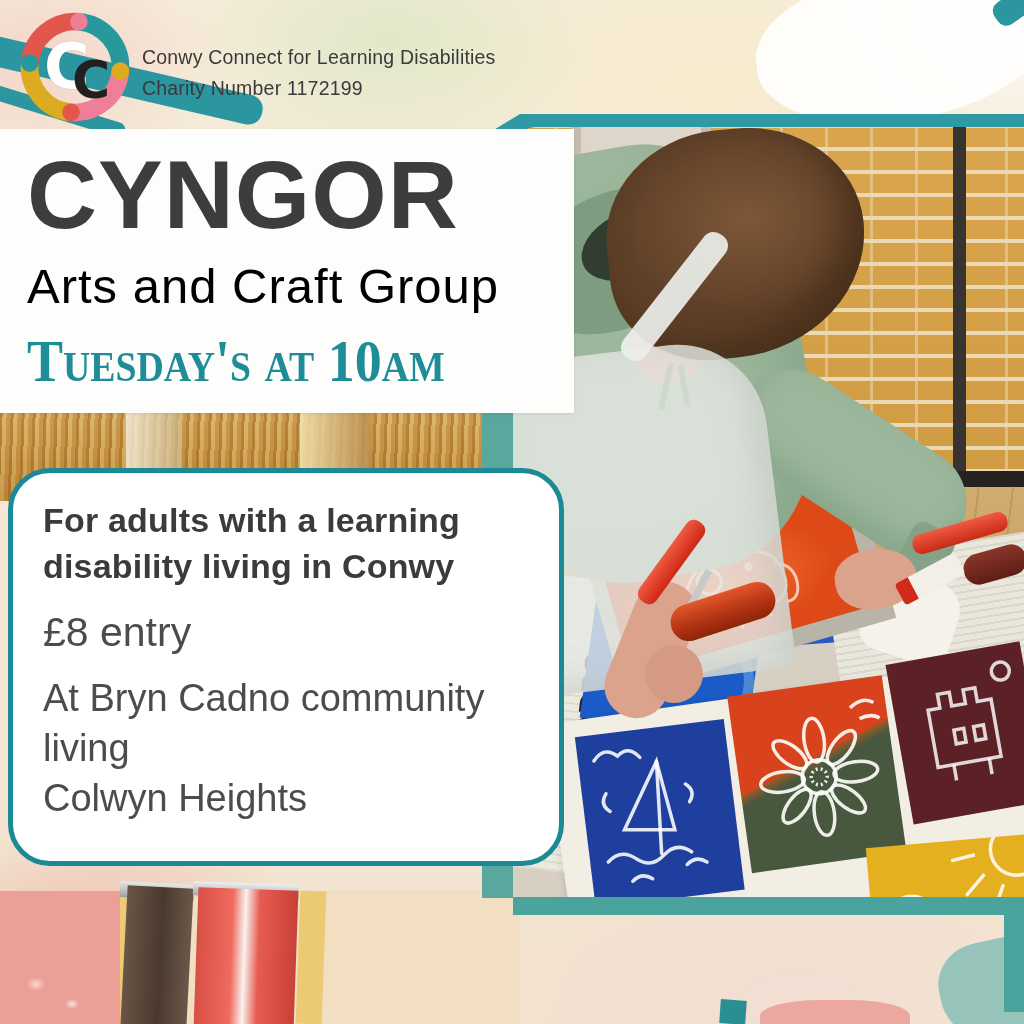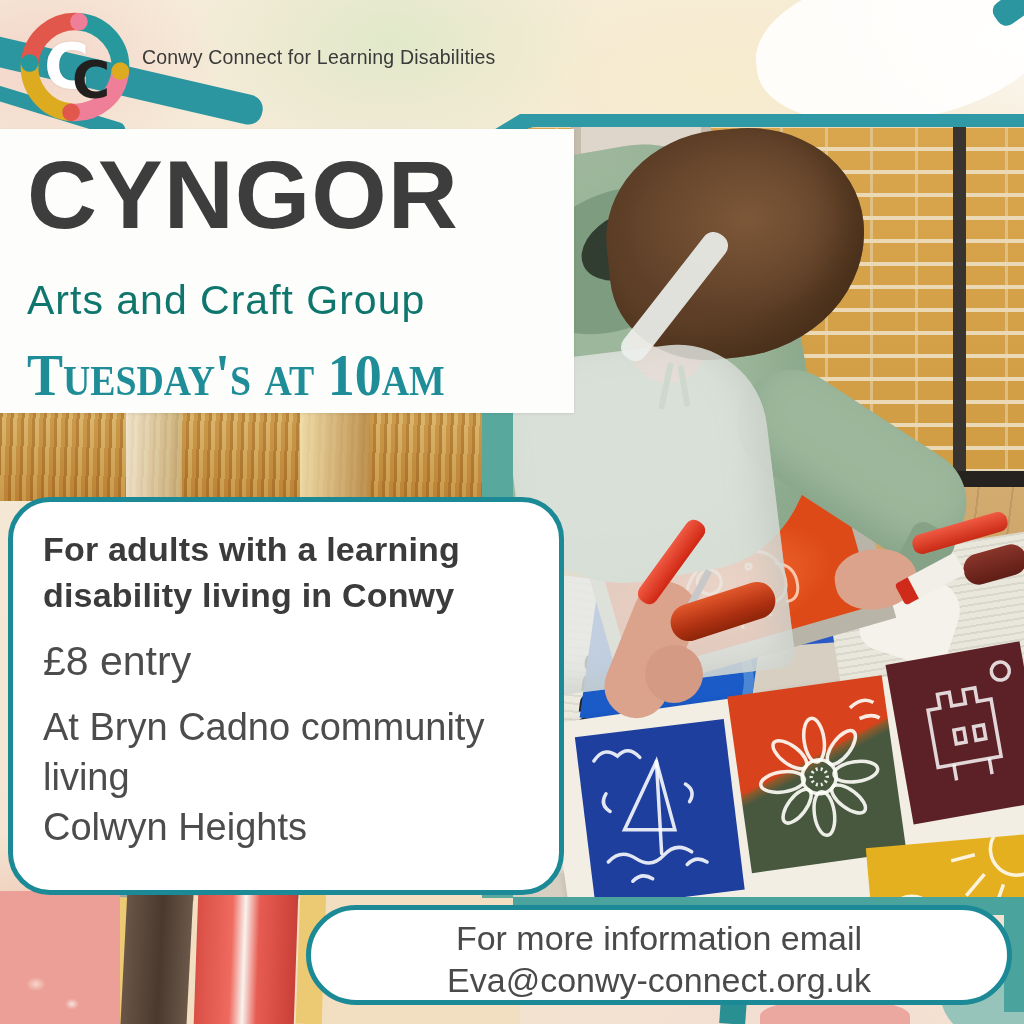--- a/index.html
+++ b/index.html
@@ -65,21 +65,21 @@
     font-size:52px;color:#221f1f;}
   .charity-text{left:142px;top:34px;font-size:19.5px;line-height:31px;color:#3a3a3a;letter-spacing:.2px;margin-top:8px;}
 
   
   .council{left:843px;top:2px;width:180px;height:130px;}
 
   
   .banner{left:0;top:129px;width:574px;height:284px;background:#fdfdfb;
     box-shadow:0 1px 3px #00000014;padding:14px 0 0 27px;box-sizing:border-box;}
   .title{font-size:97px;font-weight:bold;letter-spacing:1px;color:#3d3d3d;line-height:104px;}
-  .subtitle{font-size:41px;font-weight:400;color:#0f766e;letter-spacing:1px;line-height:62px;margin-top:22px;}
+  .subtitle{font-size:49px;font-weight:400;color:#000000;letter-spacing:1px;line-height:62px;margin-top:8px;}
   .schedule{font-family:"Liberation Serif",serif;font-variant:small-caps;font-weight:bold;
     font-size:60px;color:#1f8d98;line-height:64px;margin-top:12px;
     transform:scaleX(.9);transform-origin:left;}
 
   
   .photo{left:513px;top:127px;width:511px;height:770px;border-top-left-radius:24px;
     overflow:hidden;background:#caa05c;}
   .wall{left:0;top:0;width:511px;height:365px;
     background:
       repeating-linear-gradient(0deg,transparent 0 19px,#ead9b4 19px 23px),
@@ -150,21 +150,21 @@
     box-shadow:inset -14px -10px 30px #b9c2ba88;}
   .strap{left:148px;top:92px;width:27px;height:155px;background:rgba(236,239,235,.92);border-radius:12px;transform:rotate(38deg);}
   .string1{left:150px;top:235px;width:6px;height:48px;background:#cfd8cc;border-radius:3px;transform:rotate(12deg);}
   .string2{left:168px;top:238px;width:6px;height:42px;background:#cfd8cc;border-radius:3px;transform:rotate(-10deg);}
   .forearm-l{left:106px;top:452px;width:64px;height:142px;background:#dba38c;border-radius:32px;transform:rotate(22deg);}
   .hand-l{left:132px;top:518px;width:58px;height:58px;background:#d49a84;border-radius:50%;}
   .hand-r{left:322px;top:422px;width:82px;height:60px;background:#dba38c;border-radius:45% 55% 50% 50%;transform:rotate(-10deg);}
 
   
   .card{background:#fff;border:5px solid #1b8a96;box-sizing:border-box;}
-  .info-card{left:8px;top:497px;width:556px;height:398px;border-radius:42px;padding:24px 26px 0 30px;}
+  .info-card{left:8px;top:468px;width:556px;height:398px;border-radius:42px;padding:24px 26px 0 30px;}
   .audience{font-size:34px;font-weight:bold;color:#3b3b3b;line-height:46px;letter-spacing:.2px;}
   .price{font-size:41px;color:#4c4c4c;margin-top:18px;line-height:50px;}
   .venue{font-size:38px;color:#4c4c4c;margin-top:16px;line-height:50px;}
   .area,.postcode{font-size:38px;color:#4c4c4c;line-height:50px;}
   .contact-card{left:306px;top:905px;width:706px;height:100px;border-radius:50px;
     text-align:center;padding-top:7px;}
   .contact-line{font-size:34px;color:#4a4a4a;line-height:42px;}
 
   .doodle{position:absolute;left:0;top:0;width:100%;height:100%;}
 </style>
@@ -327,34 +327,31 @@
       <circle cx="60.8" cy="13.2" r="8.5" fill="#ef7f98"></circle>
       <circle cx="100.8" cy="60.8" r="8.5" fill="#ddab20"></circle>
       <circle cx="53.2" cy="100.8" r="8.5" fill="#e2574c"></circle>
       <circle cx="13.2" cy="53.2" r="8.5" fill="#27989c"></circle>
     </svg>
     <span class="abs cc-c1">C</span>
     <span class="abs cc-c2">C</span>
   </div>
   <div class="abs charity-text">
     <div>Conwy Connect for Learning Disabilities</div>
+    <div>Charity Number 1172199</div>
   </div>
 
 
   <div class="abs banner">
     <div class="title">CYNGOR</div>
     <div class="subtitle">Arts and Craft Group</div>
     <div class="schedule">Tuesday's at 10am</div>
   </div>
 
   <div class="abs card info-card">
     <div class="audience">For adults with a learning disability living in Conwy</div>
     <div class="price">£8 entry</div>
     <div class="venue">At Bryn Cadno community living</div>
     <div class="area">Colwyn Heights</div>
   </div>
 
-  <div class="abs card contact-card">
-    <div class="contact-line">For more information email</div>
-    <div class="contact-line">Eva@conwy-connect.org.uk</div>
-  </div>
 
 </div>
 
 </body></html>

